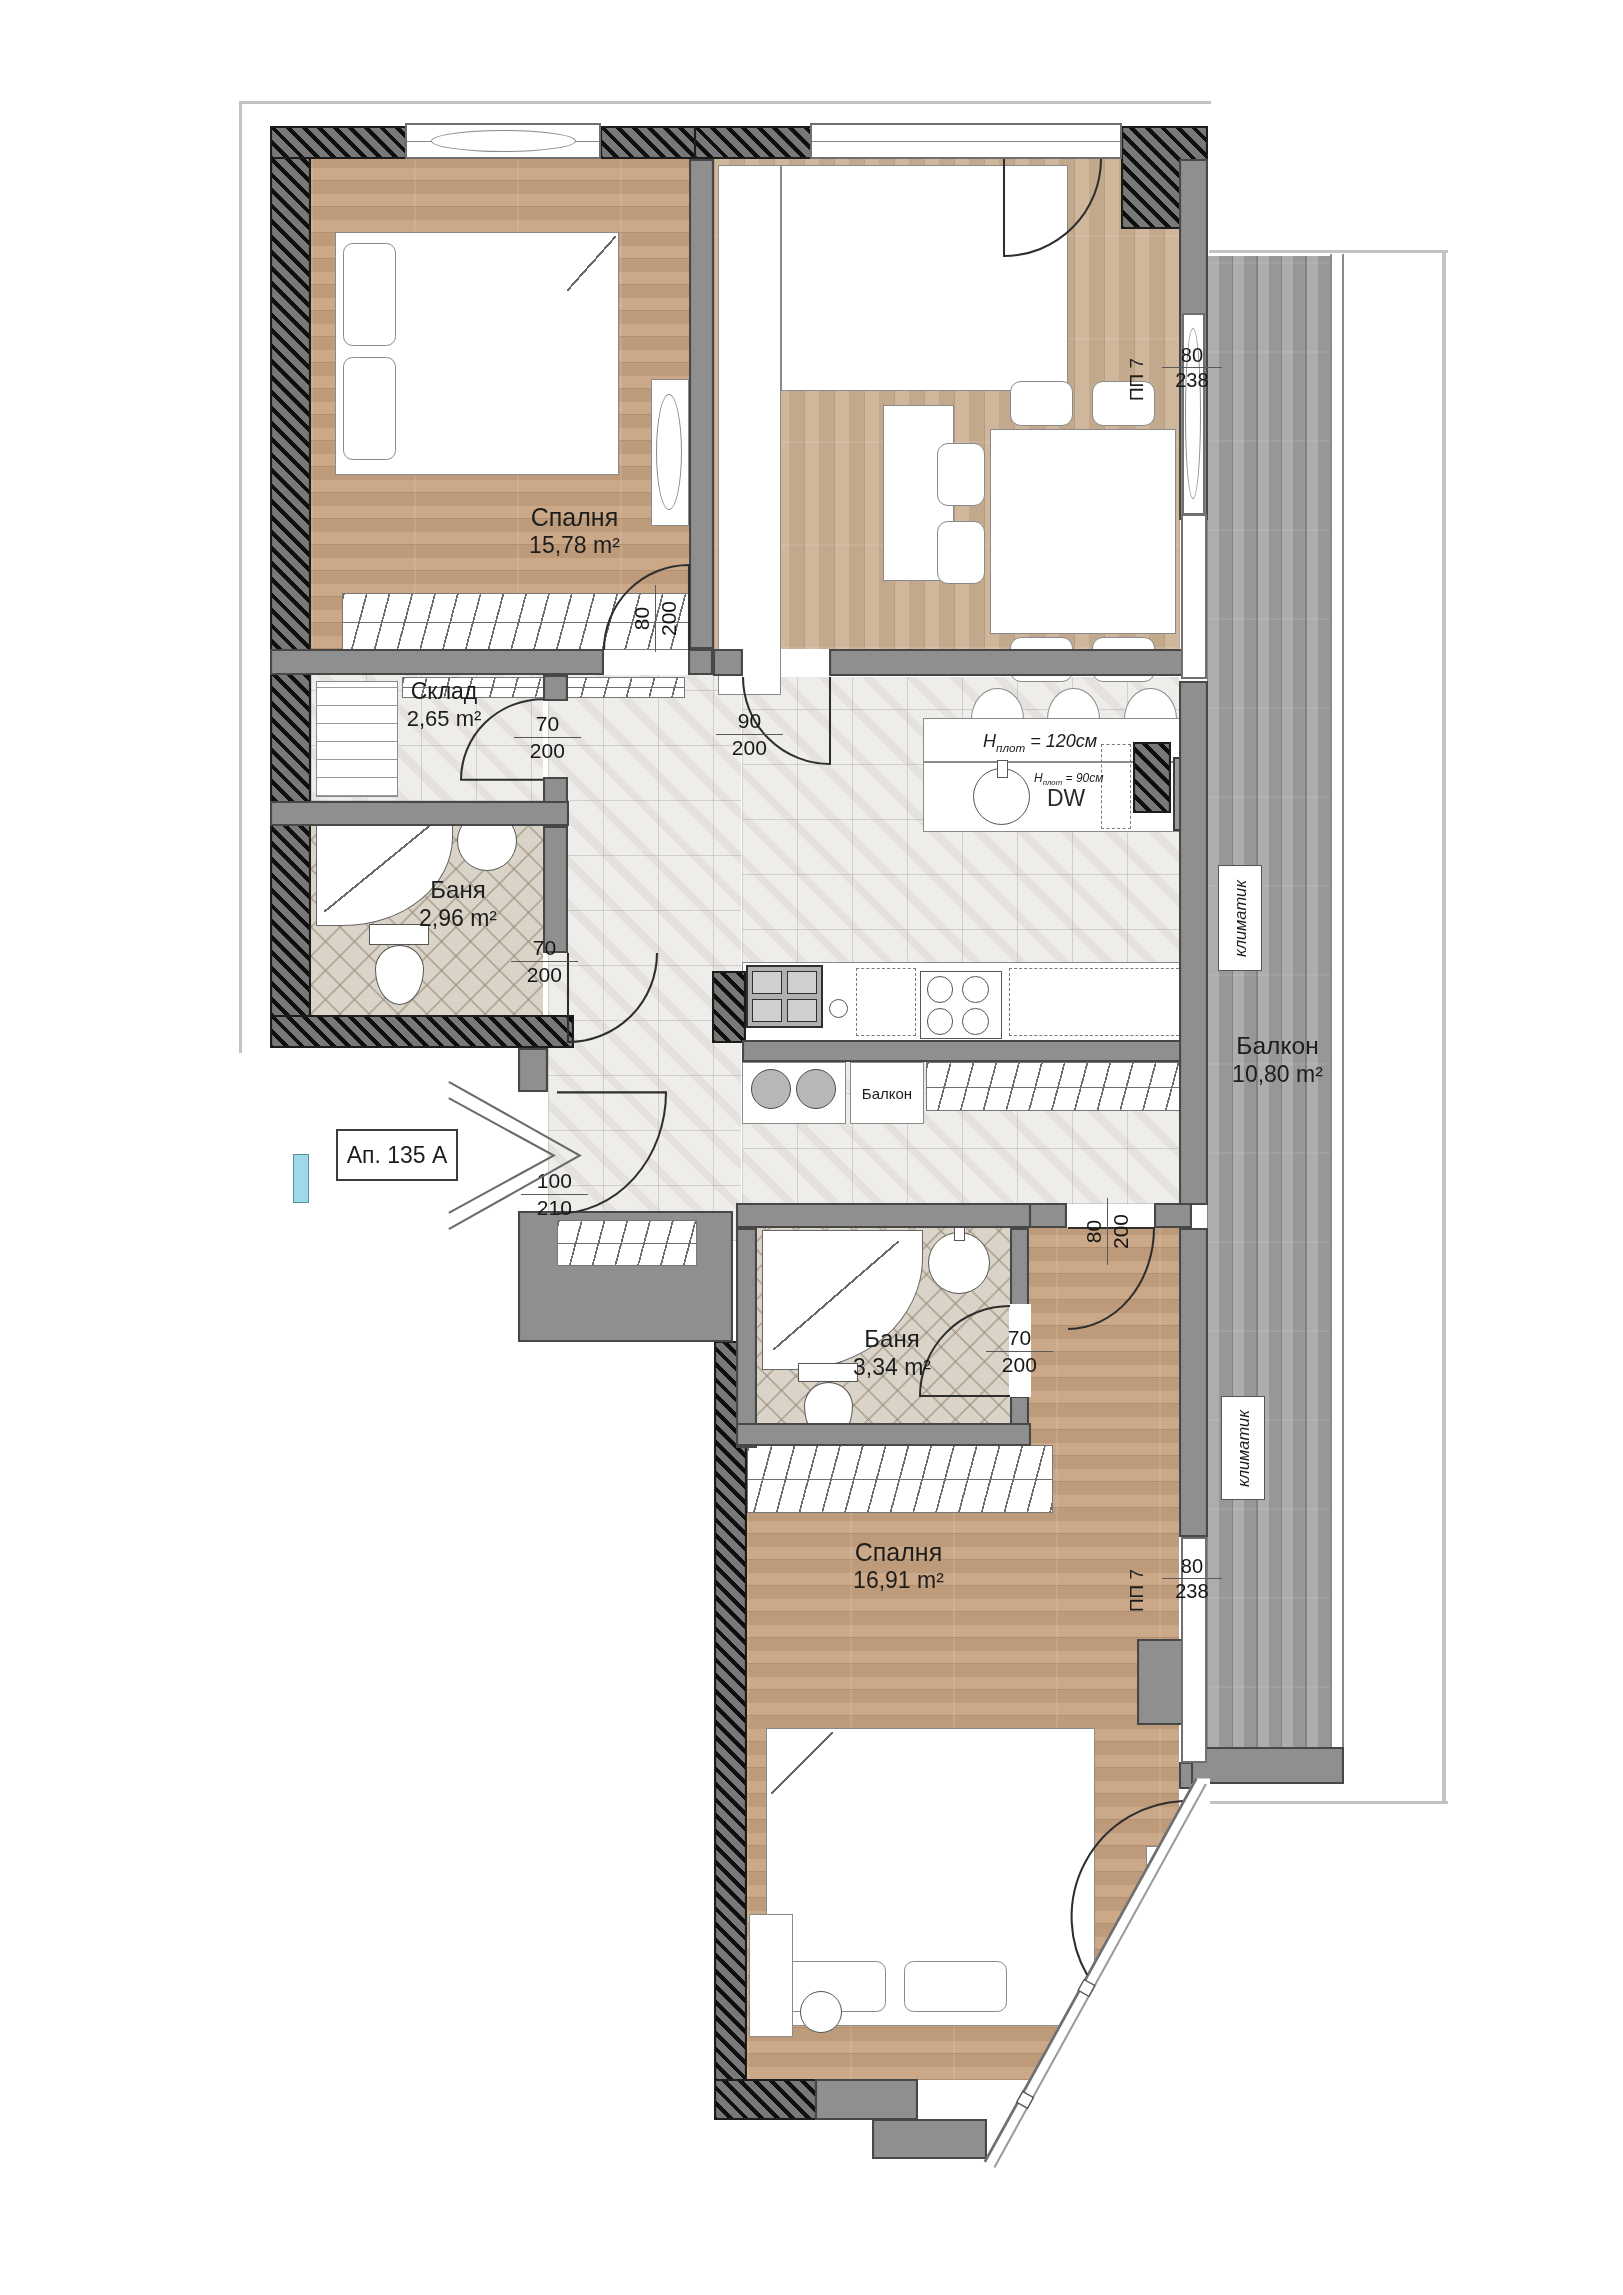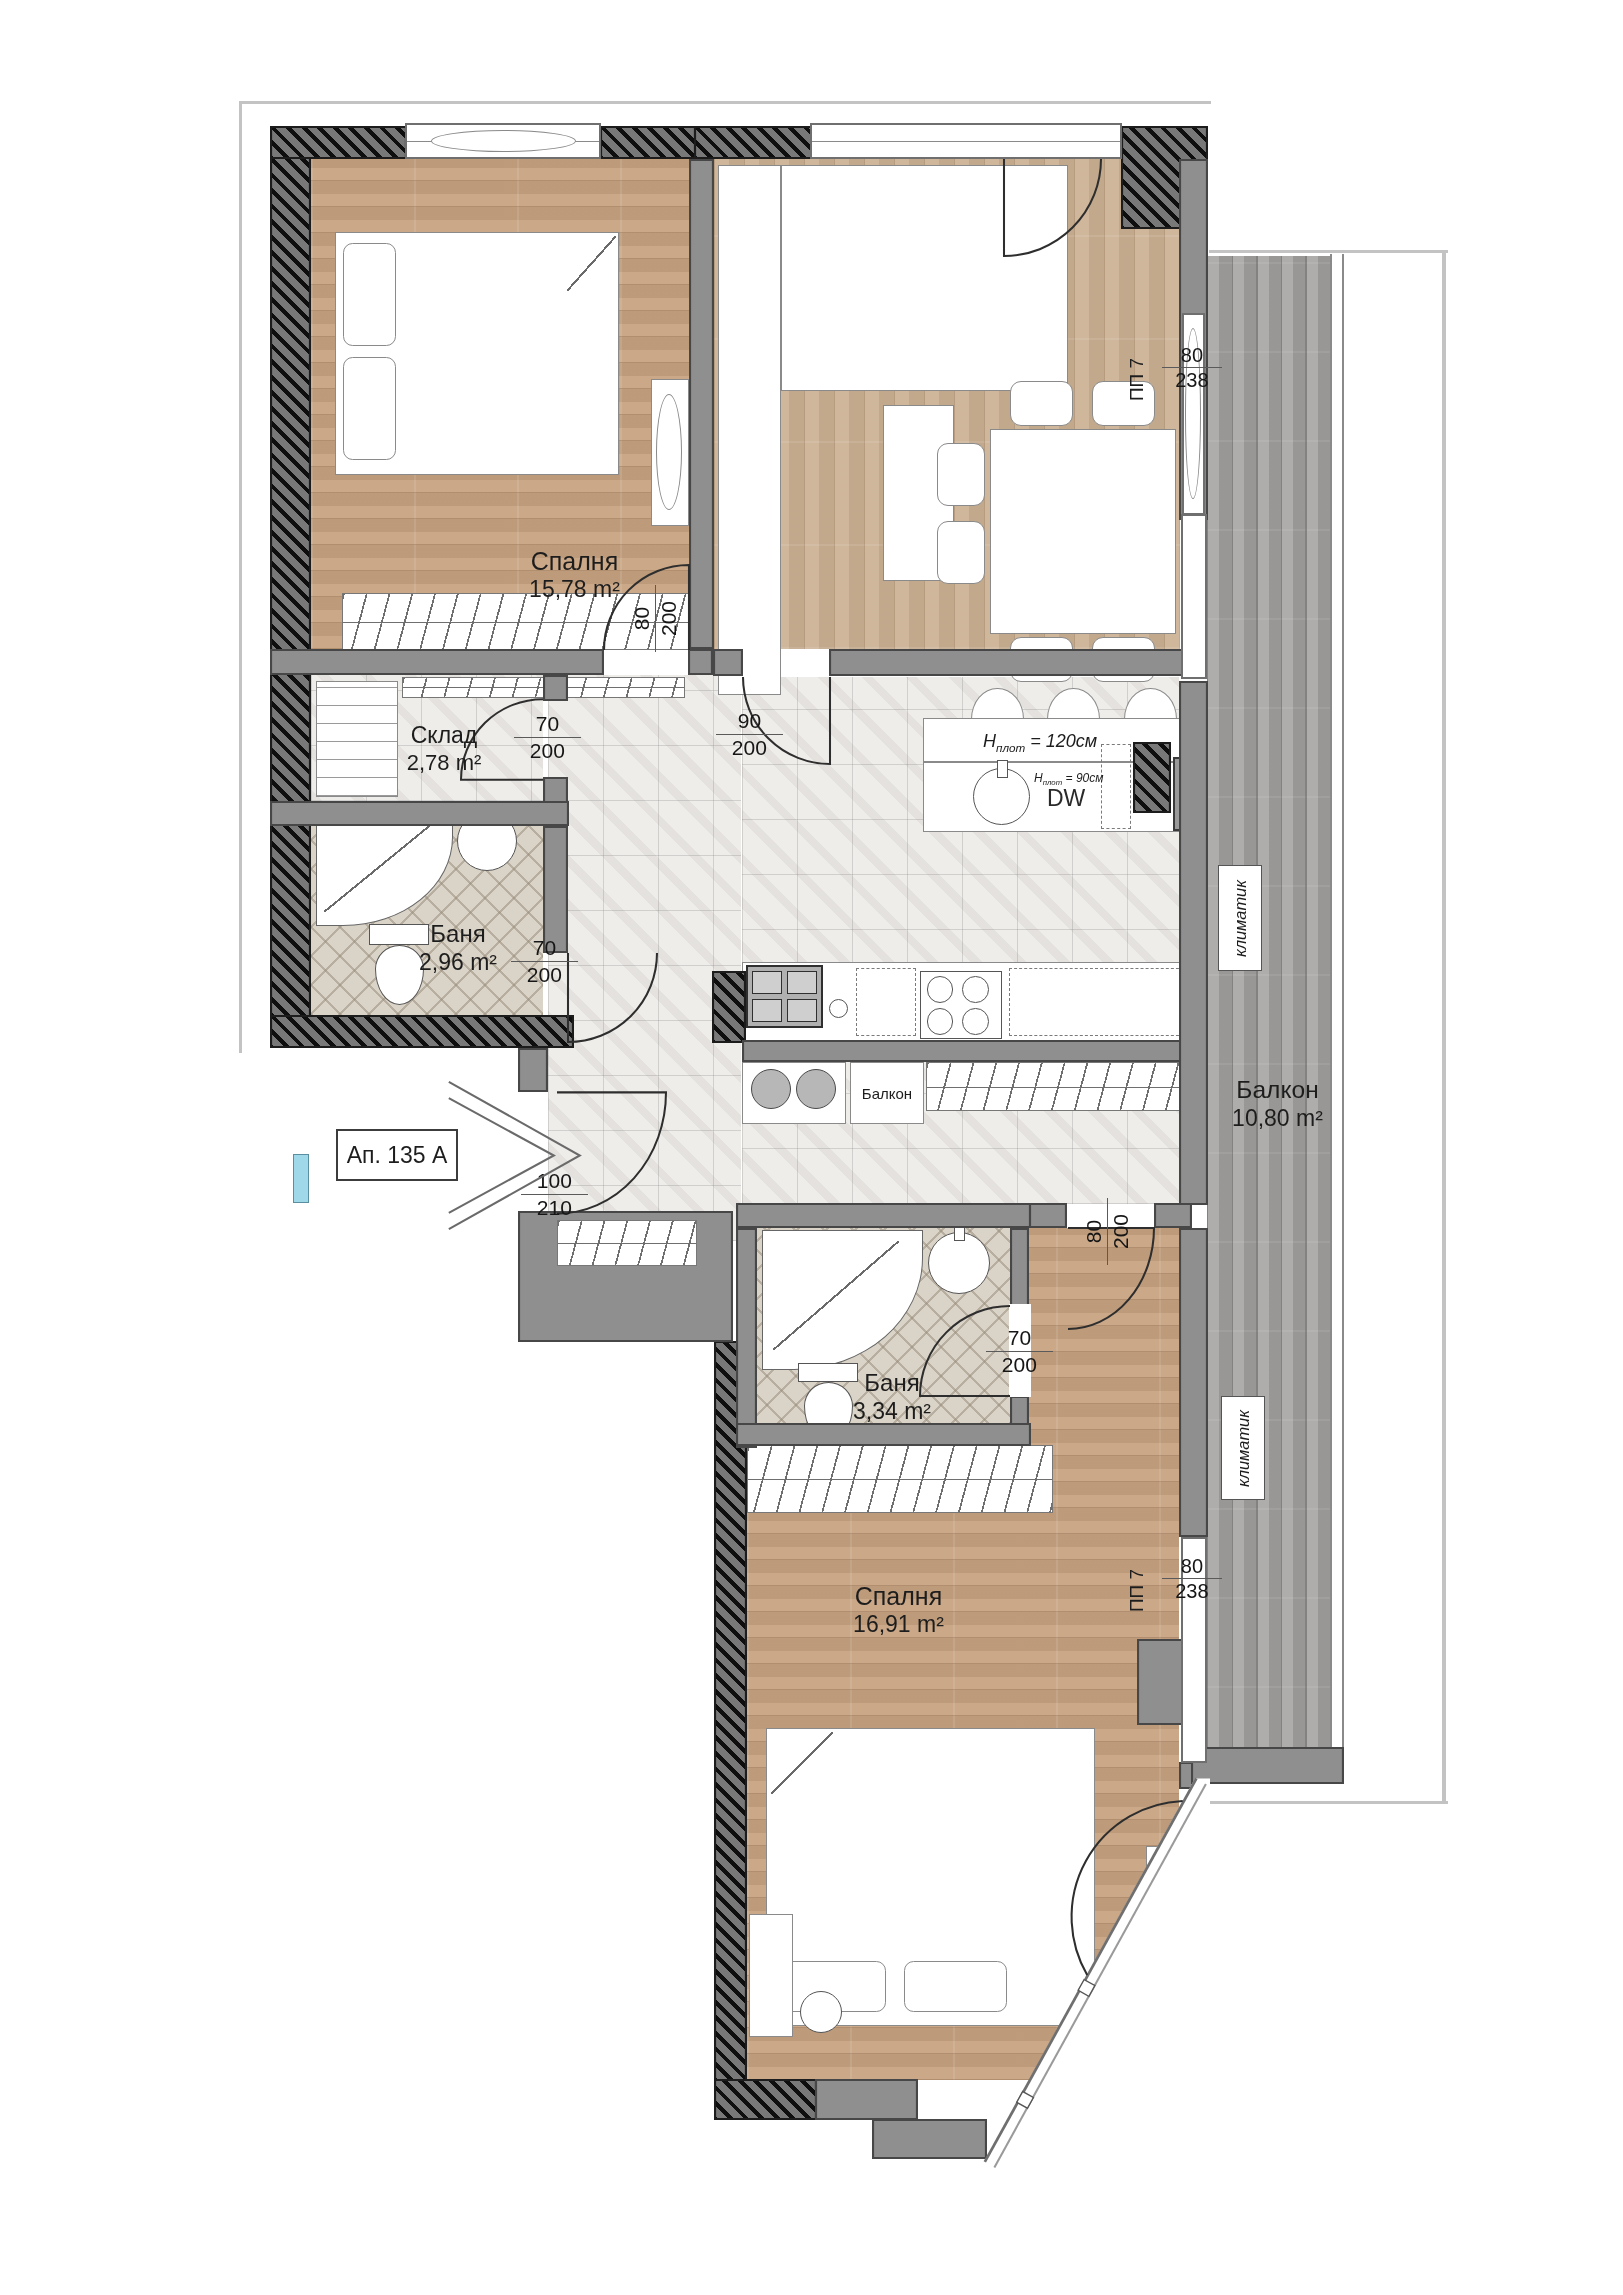--- a/index.html
+++ b/index.html
@@ -40,21 +40,21 @@
   .shelf{background:#fff;border:1.7px solid #8a8a8a;
     background-image:repeating-linear-gradient(0deg,#9a9a9a 0 1.4px,transparent 1.4px 18px);}
   .diag{background-image:linear-gradient(to bottom right,transparent calc(50% - 1px),#6a6a6a calc(50% - 1px) calc(50% + 1px),transparent 0);}
   .shower{background:#fff;border:1.7px solid #666;border-bottom-right-radius:80% 80%;}
   .circ{border:1.7px solid #555;border-radius:50%;background:#fff;}
   .gcirc{border:1.7px solid #4a4a4a;border-radius:50%;background:#b7b7b7;}
   .stool{background:#fff;border:1.7px solid #8a8a8a;border-bottom:none;border-radius:50% 50% 0 0/100% 100% 0 0;}
   .dash{border:1.7px dashed #7a7a7a;background:transparent;}
   .lens{border:1.4px solid #8a8a8a;border-radius:50%;background:#fff;}
   
-  .lbl{font-size:25px;color:#1d1d1d;text-align:center;white-space:nowrap;line-height:1.2;margin-top:44px;}
+  .lbl{font-size:25px;color:#1d1d1d;text-align:center;white-space:nowrap;line-height:1.2;}
   .area{font-size:23px;}
   .dim{display:inline-flex;flex-direction:column;align-items:center;font-size:21px;line-height:1.22;color:#161616;}
   .dim .nu{border-bottom:1.7px solid #5a5a5a;min-width:60px;text-align:center;padding:0 3.4px;}
   .dim .de{min-width:60px;text-align:center;}
   .r90{display:flex;align-items:center;justify-content:center;transform:rotate(-90deg);transform-origin:center;}
   .small{font-size:16.4px;}
   .thin{background:#c3c3c3;}
   sub{font-size:65%;}
   svg{position:absolute;overflow:visible;}
 </style>
@@ -284,21 +284,21 @@
     <rect x="60" y="474" width="18" height="18" fill="#fff" stroke="#555" stroke-width="2" transform="rotate(-61 69 483)"></rect>
     <path d="M300,45 A170,170 0 0 0 160,300" fill="none" stroke="#2e2e2e" stroke-width="3"></path>
   </svg>
 
   <div class="a lbl" style="left:479px;top:502px;width:191px;">
     <div>Спалня</div>
     <div class="area">15,78 m²</div>
   </div>
   <div class="a lbl" style="left:355px;top:678px;width:178px;font-size:23px;">
     <div>Склад</div>
-    <div class="area" style="font-size:22px;">2,78 m²</div>
+    <div class="area" style="font-size:22px;">2,65 m²</div>
   </div>
   <div class="a lbl" style="left:369px;top:876px;width:178px;font-size:24px;">
     <div>Баня</div>
     <div class="area">2,96 m²</div>
   </div>
   <div class="a lbl" style="left:803px;top:1325px;width:178px;font-size:24px;">
     <div>Баня</div>
     <div class="area">3,34 m²</div>
   </div>
   <div class="a lbl" style="left:803px;top:1537px;width:191px;">

